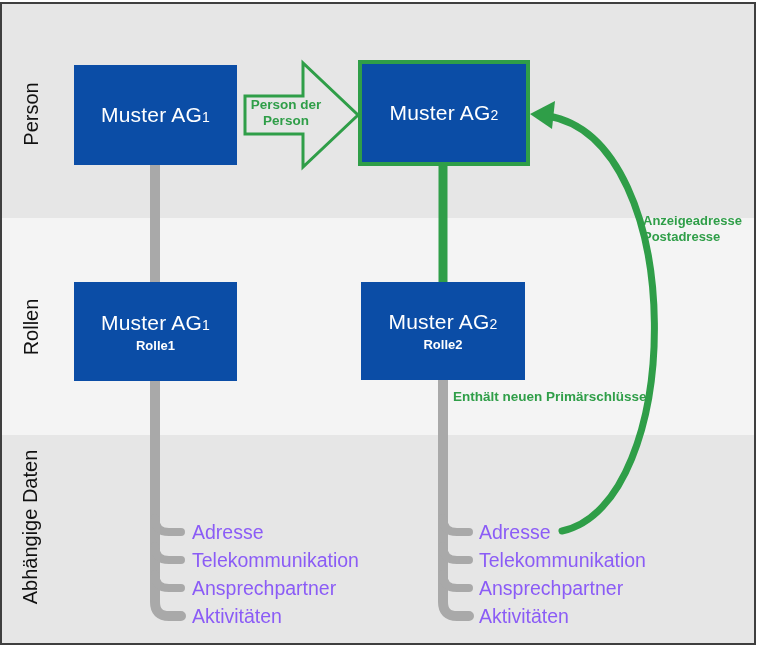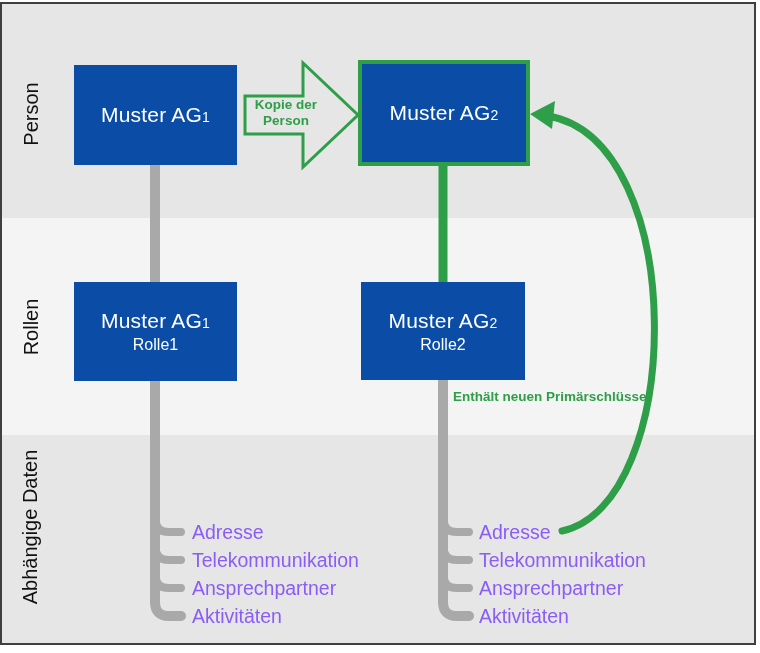--- a/index.html
+++ b/index.html
@@ -30,21 +30,21 @@
     position:absolute;background:#0b4da6;color:#ffffff;z-index:3;
     display:flex;flex-direction:column;align-items:center;justify-content:center;
     box-sizing:border-box;
   }
   #box-person-left{left:74px;top:65px;width:163px;height:100px;}
   #box-person-right{left:358px;top:60px;width:172px;height:106px;border:4px solid #2f9e48;}
   #box-role-left{left:74px;top:282px;width:163px;height:99px;}
   #box-role-right{left:361px;top:282px;width:164px;height:98px;}
   .box-title{font-size:21px;letter-spacing:0.2px;}
   .box-title .sub{font-size:14px;}
-  .box-role{font-size:16px;margin-top:3px;}
+  .box-role{font-size:13px;margin-top:3px;font-weight:bold;}
   .green-note{
     position:absolute;color:#2f9e48;font-weight:bold;z-index:5;white-space:nowrap;
   }
   #copy-arrow-label{left:241px;top:97px;width:90px;text-align:center;
     font-size:13.5px;line-height:16px;white-space:normal;}
   #primary-key-note{left:453px;top:389px;font-size:13.5px;}
   #address-note{left:643px;top:213px;font-size:13px;line-height:16px;}
   .dep-item{
     position:absolute;font-size:19.5px;color:#8b5cf6;z-index:5;white-space:nowrap;
     height:26px;line-height:26px;
@@ -95,24 +95,28 @@
 
   <svg class="layer" id="svg-front" width="760" height="653" viewBox="0 0 760 653">
 
     <polygon points="245,96 303,96 303,63 358,115 303,167 303,134 245,134" fill="none" stroke="#2f9e48" stroke-width="3" stroke-linejoin="miter"></polygon>
 
     <path d="M 562 531 C 685 505 690 140 548 116" fill="none" stroke="#2f9e48" stroke-width="7" stroke-linecap="round"></path>
     <polygon points="530,114 555,101 552,129" fill="#2f9e48"></polygon>
   </svg>
 
   <div class="green-note" id="copy-arrow-label">
-    <span>Kopie der</span><br>
+    <span>Person der</span><br>
     <span>Person</span>
   </div>
   <div class="green-note" id="primary-key-note">Enthält neuen Primärschlüssel</div>
+  <div class="green-note" id="address-note">
+    <span>Anzeigeadresse</span><br>
+    <span>Postadresse</span>
+  </div>
 
   <div class="dep-item" style="left:192px;top:519px;">Adresse</div>
   <div class="dep-item" style="left:192px;top:547px;">Telekommunikation</div>
   <div class="dep-item" style="left:192px;top:575px;">Ansprechpartner</div>
   <div class="dep-item" style="left:192px;top:603px;">Aktivitäten</div>
 
   <div class="dep-item" style="left:479px;top:519px;">Adresse</div>
   <div class="dep-item" style="left:479px;top:547px;">Telekommunikation</div>
   <div class="dep-item" style="left:479px;top:575px;">Ansprechpartner</div>
   <div class="dep-item" style="left:479px;top:603px;">Aktivitäten</div>

